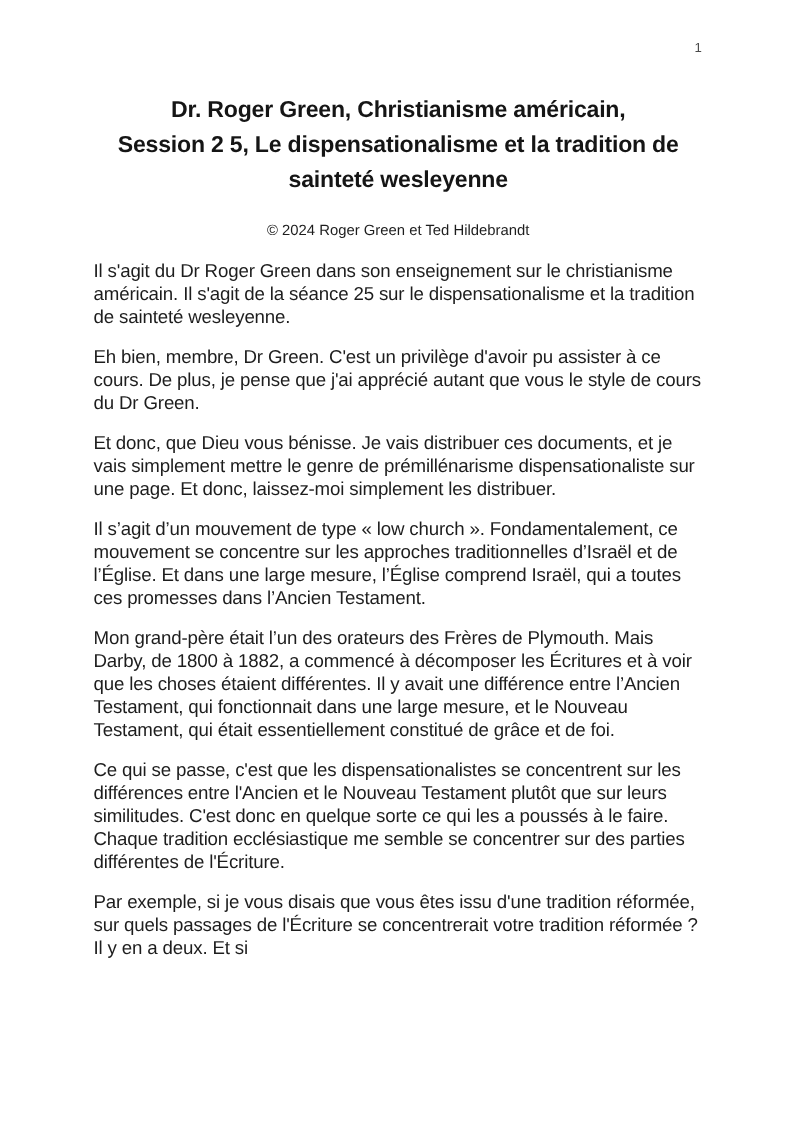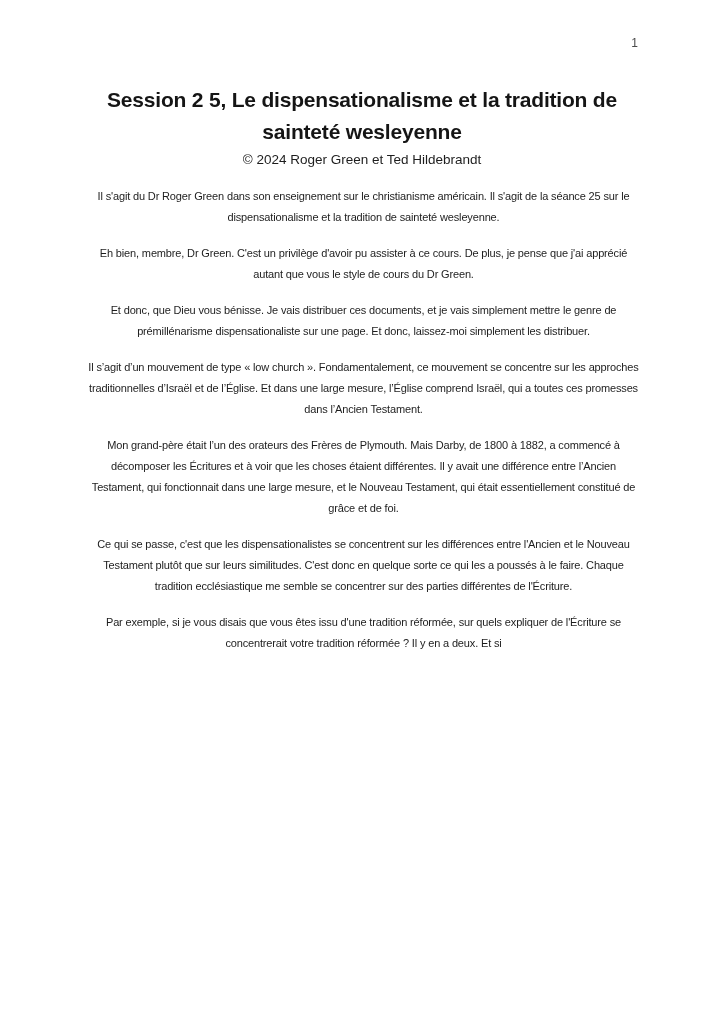--- a/index.html
+++ b/index.html
@@ -35,58 +35,59 @@
     font-size: 21px;
     font-weight: bold;
     line-height: 32px;
     letter-spacing: -0.2px;
     color: #151515;
   }
   .t-line {
     display: block;
   }
   .copyright {
-    margin-top: 3px;
+    margin-top: 21px;
     font-size: 13.5px;
     line-height: 18px;
     color: #1d1d1d;
   }
   main.doc-body {
     margin: 17px 83px 0 85px;
     width: 557px;
-    font-size: 11px;
+    font-size: 17px;
     line-height: 21px;
     letter-spacing: -0.15px;
-    text-align: center;
+    text-align: left;
   }
   main.doc-body p {
     margin: 0 0 15px 0;
   }
   main.doc-body p:last-child {
     margin-bottom: 0;
   }
 </style>
 </head>
 <body>
 
 <div class="page">
 
   <div class="page-number">1</div>
 
   <header class="doc-header">
     <h1 class="doc-title">
+      <span class="t-line">Dr. Roger Green, Christianisme américain,</span>
       <span class="t-line">Session 2 5, Le dispensationalisme et la tradition de</span>
       <span class="t-line">sainteté wesleyenne</span>
     </h1>
     <div class="copyright">© 2024 Roger Green et Ted Hildebrandt</div>
   </header>
 
   <main class="doc-body">
     <p>Il s'agit du Dr Roger Green dans son enseignement sur le christianisme américain. Il s'agit de la séance 25 sur le dispensationalisme et la tradition de sainteté wesleyenne.</p>
     <p>Eh bien, membre, Dr Green. C'est un privilège d'avoir pu assister à ce cours. De plus, je pense que j'ai apprécié autant que vous le style de cours du Dr Green.</p>
     <p>Et donc, que Dieu vous bénisse. Je vais distribuer ces documents, et je vais simplement mettre le genre de prémillénarisme dispensationaliste sur une page. Et donc, laissez-moi simplement les distribuer.</p>
     <p>Il s’agit d’un mouvement de type « low church ». Fondamentalement, ce mouvement se concentre sur les approches traditionnelles d’Israël et de l’Église. Et dans une large mesure, l’Église comprend Israël, qui a toutes ces promesses dans l’Ancien Testament.</p>
     <p>Mon grand-père était l’un des orateurs des Frères de Plymouth. Mais Darby, de 1800 à 1882, a commencé à décomposer les Écritures et à voir que les choses étaient différentes. Il y avait une différence entre l’Ancien Testament, qui fonctionnait dans une large mesure, et le Nouveau Testament, qui était essentiellement constitué de grâce et de foi.</p>
     <p>Ce qui se passe, c'est que les dispensationalistes se concentrent sur les différences entre l'Ancien et le Nouveau Testament plutôt que sur leurs similitudes. C'est donc en quelque sorte ce qui les a poussés à le faire. Chaque tradition ecclésiastique me semble se concentrer sur des parties différentes de l'Écriture.</p>
-    <p>Par exemple, si je vous disais que vous êtes issu d'une tradition réformée, sur quels expliquer de l'Écriture se concentrerait votre tradition réformée ? Il y en a deux. Et si</p>
+    <p>Par exemple, si je vous disais que vous êtes issu d'une tradition réformée, sur quels passages de l'Écriture se concentrerait votre tradition réformée ? Il y en a deux. Et si</p>
   </main>
 
 </div>
 
 </body></html>

